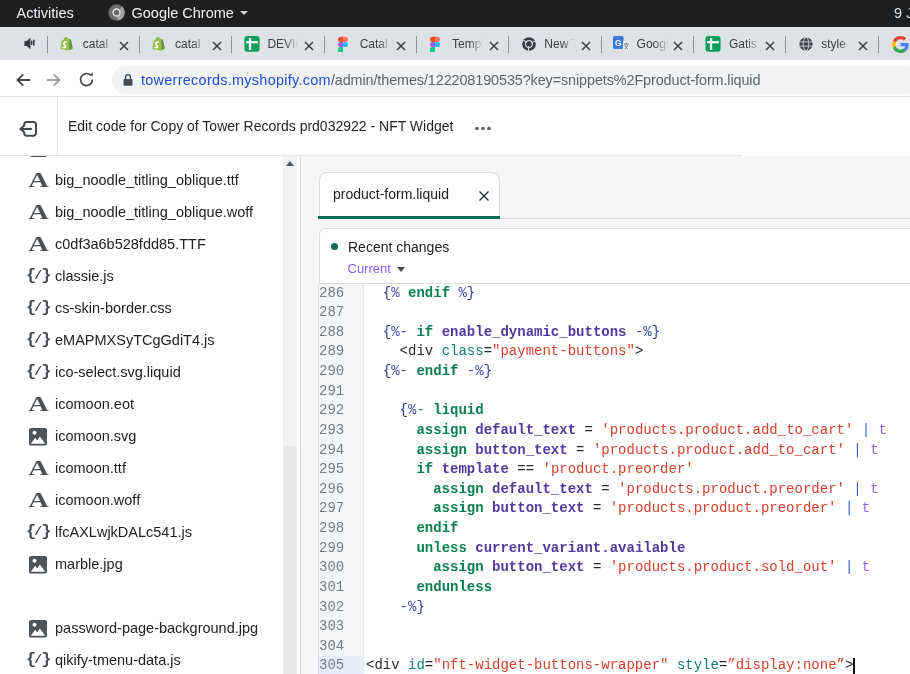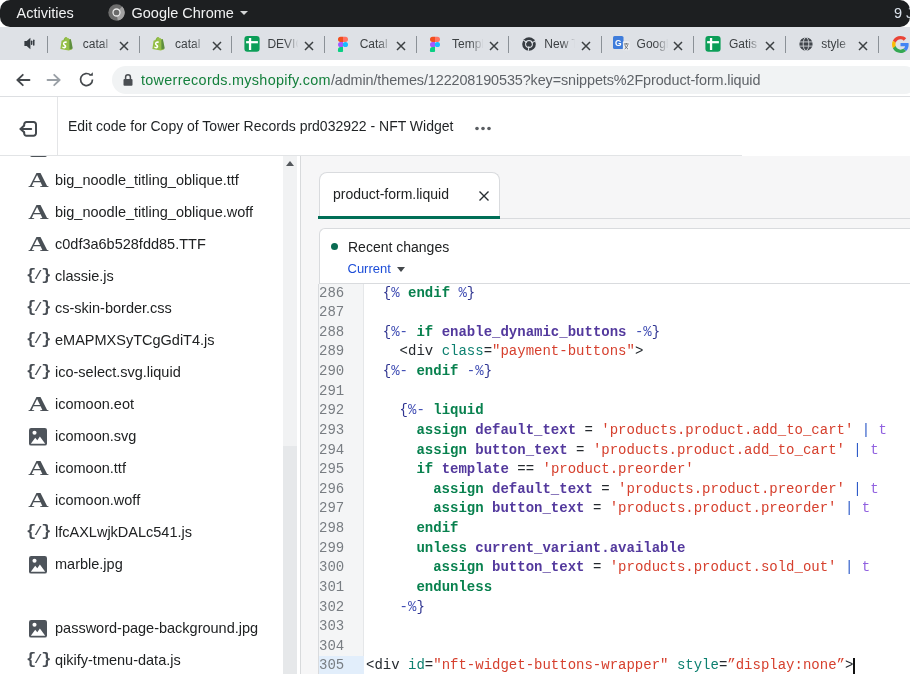--- a/index.html
+++ b/index.html
@@ -1,35 +1,35 @@
 <!DOCTYPE html>
 <html><head>
 <meta charset="utf-8">
 <style>
 * { margin:0; padding:0; box-sizing:border-box; }
 html,body { width:910px; height:674px; overflow:hidden; }
 body { position:relative; font-family:"Liberation Sans",sans-serif; background:#fff; }
 
 
-#topbar { position:absolute; left:0; top:0; width:910px; height:27px; background:#1d1f21; overflow:hidden;border-radius:10px; }
+#topbar { position:absolute; left:0; top:0; width:910px; height:27px; background:#1d1f21; overflow:hidden; }
 #topbar .txt { position:absolute; color:#f1f2f3; font-size:14.5px; top:5px; white-space:nowrap; }
 
 
 #tabstrip { position:absolute; left:0; top:27px; width:910px; height:32.5px; background:#dee1e6; overflow:hidden; }
 .sep { position:absolute; top:9px; width:1px; height:17px; background:#8b9197; }
 .tabtitle { position:absolute; top:10px; height:15px; width:33px; overflow:hidden; font-size:12px; color:#3d4144; line-height:15px; white-space:nowrap;
   -webkit-mask-image:linear-gradient(to right, #000 55%, transparent 95%); mask-image:linear-gradient(to right, #000 55%, transparent 95%); }
 .ticon { position:absolute; top:9px; width:16px; height:16px; }
 .tclose { position:absolute; top:13.5px; width:10px; height:10px; }
 
 
 #toolbar { position:absolute; left:0; top:59.5px; width:910px; height:37.5px; background:#fff; border-bottom:1px solid #dddfe2; }
 #urlpill { position:absolute; left:112px; top:6px; width:806px; height:28px; border-radius:14px; background:#f1f3f4; }
 #urltext { position:absolute; left:29px; top:6px; font-size:14.4px; white-space:nowrap; }
-#urltext .d1 { color:#15803d; letter-spacing:0.3px; } #urltext .d2 { color:#5f6368; letter-spacing:-0.1px; }
+#urltext .d1 { color:#1d4ed8; letter-spacing:0.3px; } #urltext .d2 { color:#5f6368; letter-spacing:-0.1px; }
 
 
 #shopheader { position:absolute; left:0; top:97px; width:742px; height:59px; background:#fff; border-bottom:1px solid #e2e4e6; }
 #shopheader .vline { position:absolute; left:56.5px; top:0px; width:1px; height:58px; background:#e4e5e7; }
 #shoptitle { position:absolute; left:68px; top:20.5px; font-size:14px; color:#1f2224; }
 
 
 #sidebar { position:absolute; left:0; top:156px; width:300px; height:518px; background:#fff; overflow:hidden; }
 .frow { position:absolute; left:0; width:285px; height:32px; }
 .fname { position:absolute; left:55px; top:6.5px; font-size:14.5px; color:#202223; }
@@ -46,21 +46,21 @@
 
 
 #editor { position:absolute; left:301px; top:156px; width:609px; height:518px; background:#f6f6f7; overflow:hidden; }
 #edtab { position:absolute; left:17.5px; top:16px; width:181px; height:43.5px; background:#fff; border:1px solid #d9dbde; border-bottom:none; border-radius:8px 8px 0 0; }
 #edtab span { position:absolute; left:13.5px; top:13px; font-size:14px; color:#202223; }
 #greenbar { position:absolute; left:17px; top:59.5px; width:182px; height:3px; background:#006e56; }
 #stripline { position:absolute; left:199px; top:61.5px; width:410px; height:1px; background:#d9dbde; }
 #recent { position:absolute; left:17.5px; top:72px; width:592px; height:55.5px; background:#fff; border:1px solid #d9dbde; border-right:none; border-radius:6px 0 0 0; }
 #rdot { position:absolute; left:11.5px; top:13.5px; width:7px; height:7px; border-radius:50%; background:#0a6b52; }
 #rtext { position:absolute; left:28.5px; top:9.5px; font-size:14px; color:#202223; }
-#rcur { position:absolute; left:28px; top:32px; font-size:13px; color:#1d4ed8; }
+#rcur { position:absolute; left:28px; top:32px; font-size:13px; color:#8b5cf6; }
 #rtri { position:absolute; left:77.5px; top:38px; width:0; height:0; border-left:4px solid transparent; border-right:4px solid transparent; border-top:5px solid #44484c; }
 
 #coderegion { position:absolute; left:17px; top:127.5px; width:592px; height:390.5px; background:#fff; }
 #cborder { position:absolute; left:0; top:0; width:1px; height:390.5px; background:#d9dbde; }
 #gutter { position:absolute; left:1px; top:0; width:44.5px; height:390.5px; background:#f4f5f6; border-right:1px solid #e5e7e9; }
 #gutnums { position:absolute; left:1px; top:0; width:44.5px; font-family:"Liberation Mono",monospace; font-size:14px; line-height:19.63px; color:#787d82; text-align:right; }
 #gutnums div { height:19.63px; padding-right:22px; }
 #gutnums div.act { background:#e2eefb; }
 #code { position:absolute; left:48px; top:0; font-family:"Liberation Mono",monospace; font-size:14px; line-height:19.63px; color:#24292e; }
 #cursor { position:absolute; left:535.3px; top:374px; width:1.6px; height:16.5px; background:#111; }

